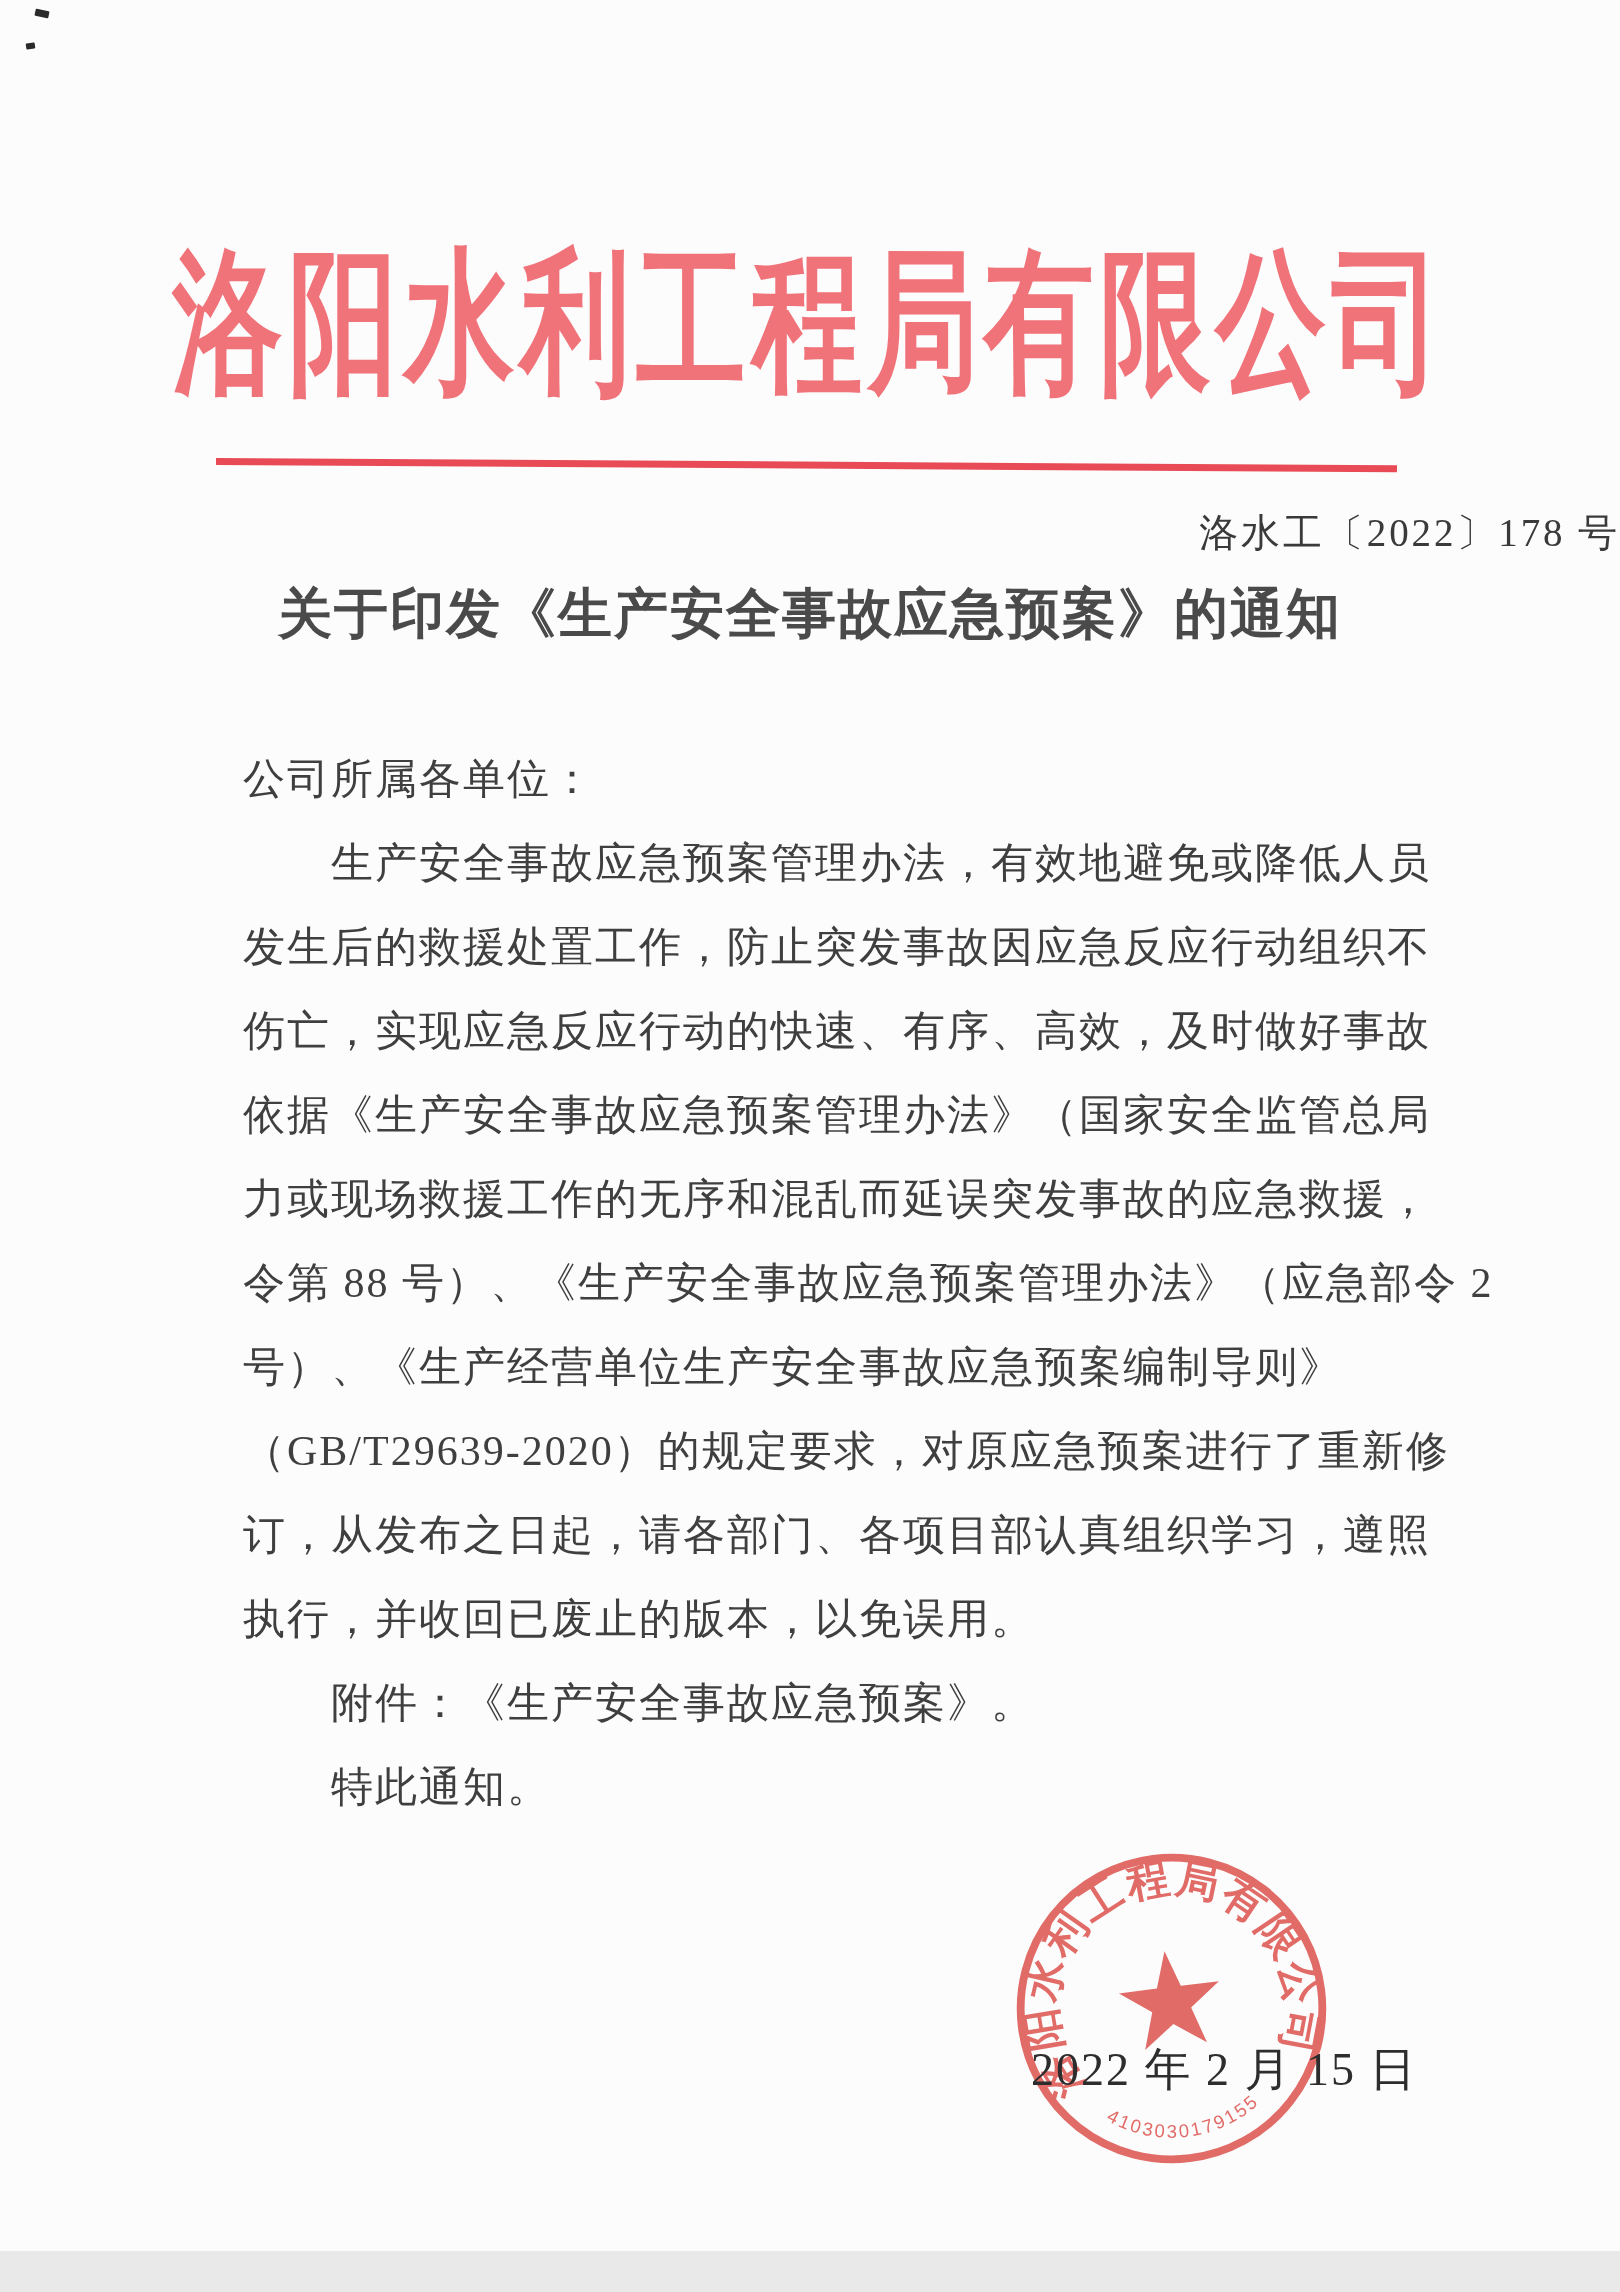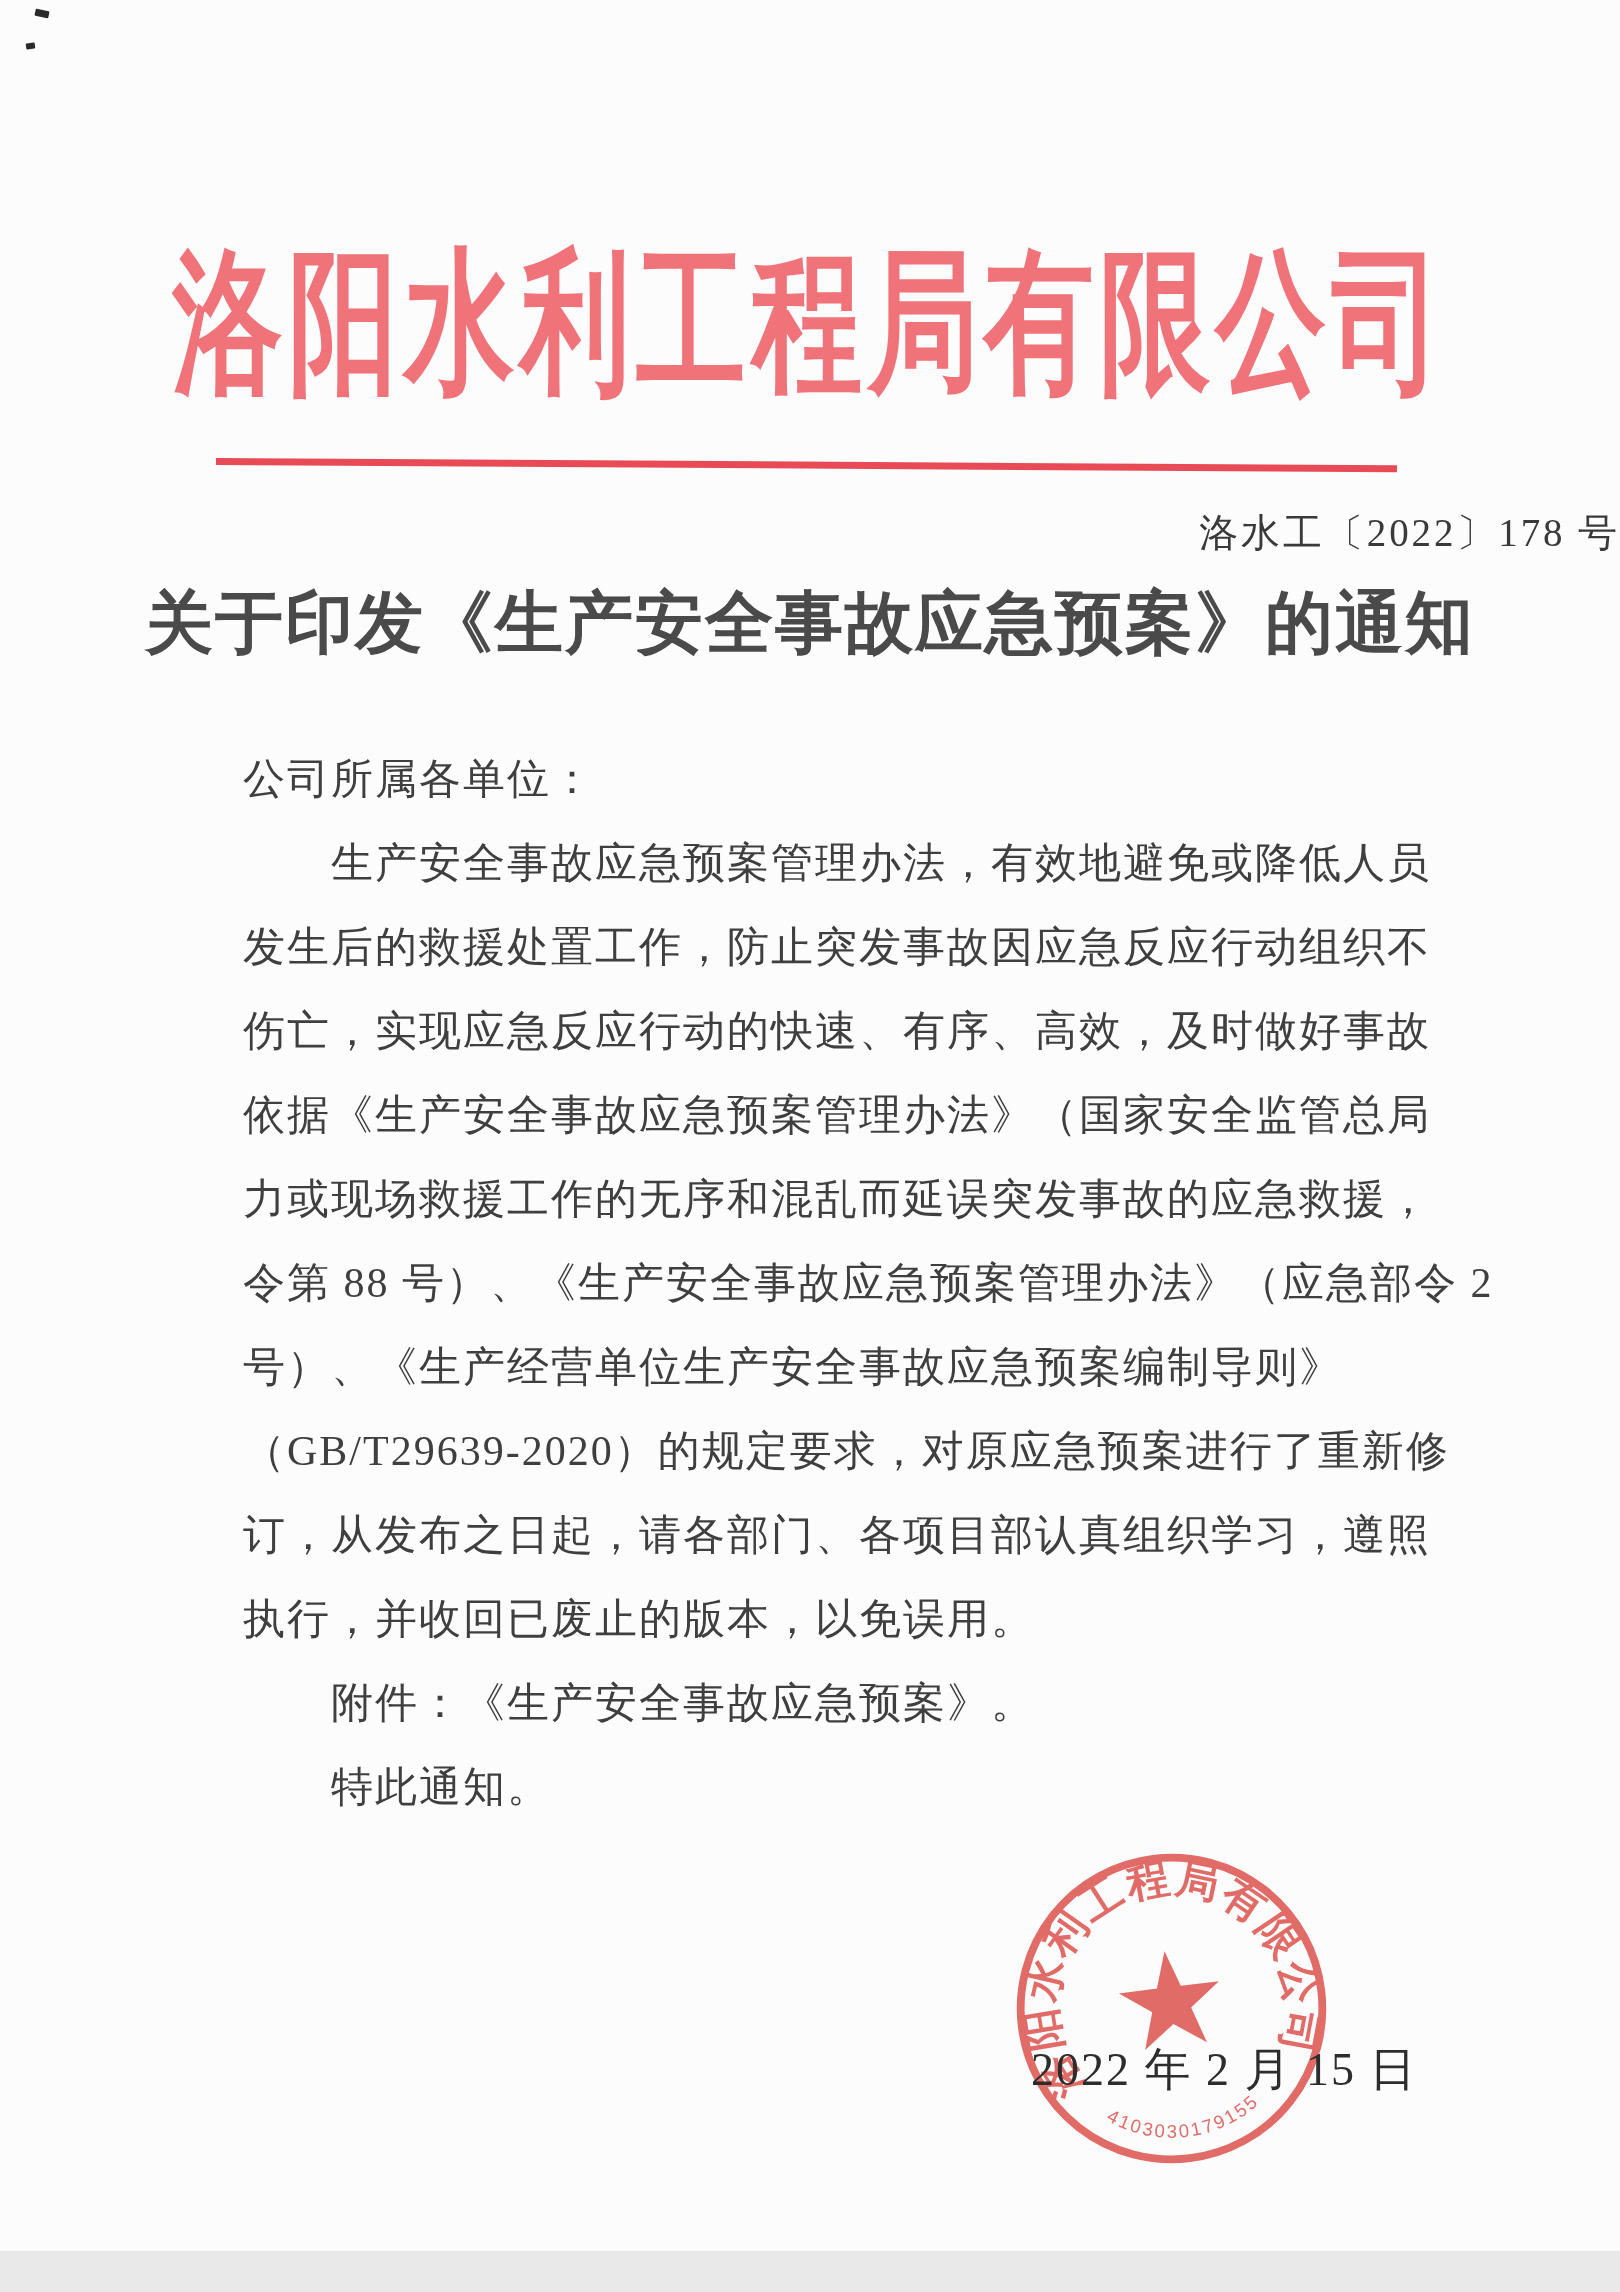--- a/index.html
+++ b/index.html
@@ -43,21 +43,21 @@
     left: 0; right: 0; top: 506px;
     text-align: right;
     font-size: 39px;
     color: #3a3a3a;
     letter-spacing: 2.9px;
   }
   .notice-title {
     position: absolute;
     left: 0; right: 0; top: 578px;
     text-align: center;
-    font-size: 68px;
+    font-size: 54px;
     font-weight: bold;
     color: #4a4a4a;
     letter-spacing: 2px;
   }
   .notice-body {
     position: absolute;
     left: 243px; top: 737px;
     width: 1255px;
     font-size: 42px;
     color: #3f3f3f;

